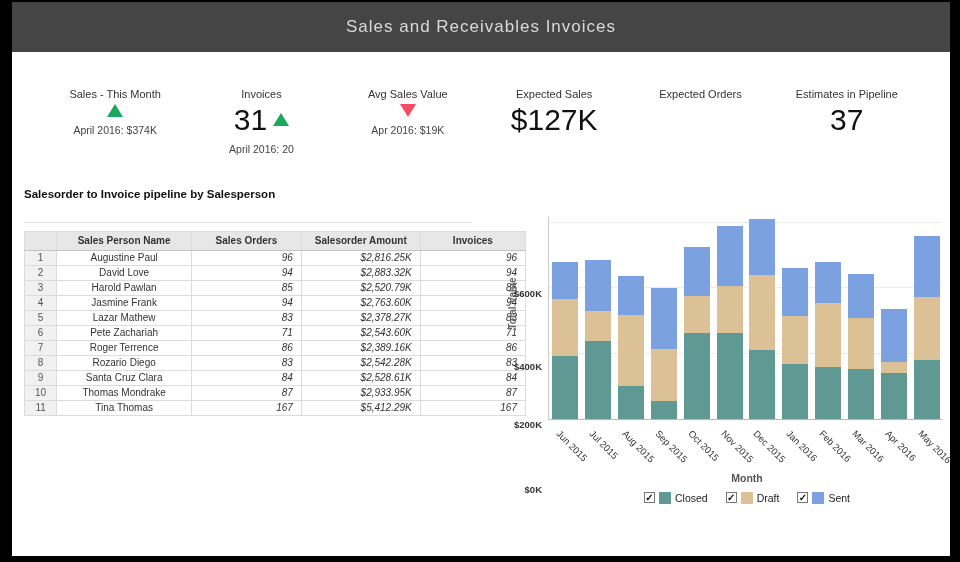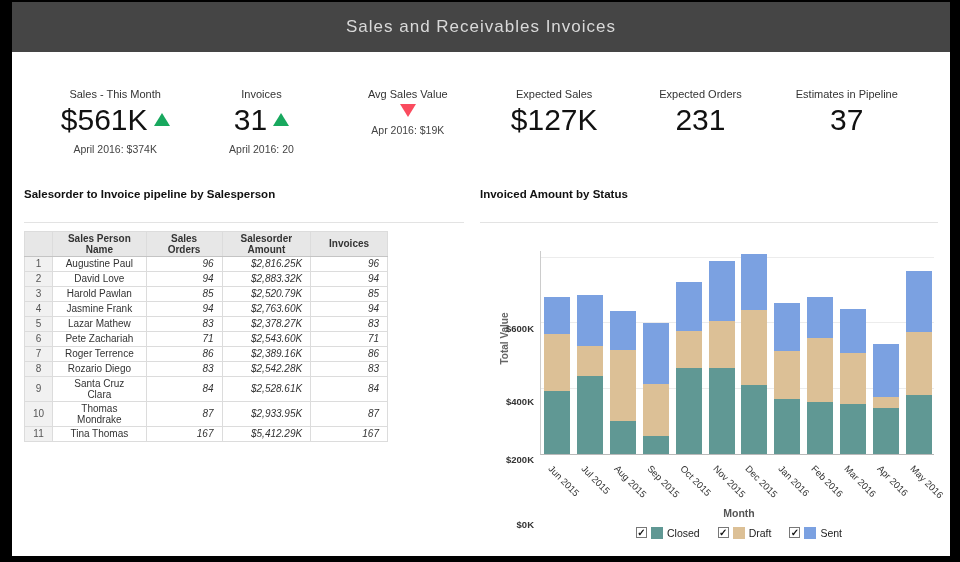--- a/index.html
+++ b/index.html
@@ -22,21 +22,21 @@
   .tri-down { border-left:8px solid transparent; border-right:8px solid transparent; border-top:13px solid #fa4b5e; }
   .kpi-sub { font-size:10.5px; color:#444; margin-top:7px; min-height:13px; }
 
   
   .panels { display:flex; padding:0 12px; margin-top:32px; }
   .panel-title { font-size:11.5px; font-weight:bold; color:#111; padding-bottom:22px; border-bottom:1px solid #e3e3e3; }
   .left-panel { width:448px; margin-right:16px; }
   .right-panel { flex:1; }
 
   
-  table.pipe { border-collapse:collapse; margin-top:8px; width:364px; font-size:10px; color:#333;
+  table.pipe { border-collapse:collapse; margin-top:8px; width:502px; font-size:10px; color:#333;
     border:1px solid #c9c9c9; }
   table.pipe th, table.pipe td { border:1px solid #dcdcdc; height:15px; padding:1px 8px; }
   table.pipe thead th { background:#e7e7e7; font-weight:bold; text-align:center; height:19px; border-bottom:1px solid #c4c4c4; }
   td.idx, th.idx { background:#f1f1f1; color:#555; text-align:center; width:22px; padding:1px 3px; }
   td.name { width:118px; text-align:center; }
   td.num { text-align:right;font-style:italic; }
   col.c-orders { width:96px; } col.c-amt { width:104px; } col.c-inv { width:92px; }
   tr.summary td { font-weight:bold; border-top:1px dashed #b3b3b3; }
   tr.summary td.idx { background:#f1f1f1; }
 
@@ -70,21 +70,20 @@
   <div class="card">
 
     <div class="hdr">
       <div class="hdr-title">Sales and Receivables Invoices</div>
     </div>
 
     <div class="kpi-row">
         <div class="kpi">
           <div class="kpi-label">Sales - This Month</div>
           <div class="kpi-valrow">
-            <span class="kpi-value">$561K</span>
             <span class="tri tri-up"></span>
           </div>
           <div class="kpi-sub">April 2016: $374K</div>
         </div>
         <div class="kpi">
           <div class="kpi-label">Invoices</div>
           <div class="kpi-valrow">
             <span class="kpi-value">31</span>
             <span class="tri tri-up"></span>
           </div>
@@ -99,23 +98,20 @@
         </div>
         <div class="kpi">
           <div class="kpi-label">Expected Sales</div>
           <div class="kpi-valrow">
             <span class="kpi-value">$127K</span>
           </div>
           <div class="kpi-sub"></div>
         </div>
         <div class="kpi">
           <div class="kpi-label">Expected Orders</div>
-          <div class="kpi-valrow">
-            <span class="kpi-value">231</span>
-          </div>
           <div class="kpi-sub"></div>
         </div>
         <div class="kpi">
           <div class="kpi-label">Estimates in Pipeline</div>
           <div class="kpi-valrow">
             <span class="kpi-value">37</span>
           </div>
           <div class="kpi-sub"></div>
         </div>
       </div>
@@ -217,21 +213,20 @@
                 <td class="name">Tina Thomas</td>
                 <td class="num">167</td>
                 <td class="num">$5,412.29K</td>
                 <td class="num">167</td>
               </tr>
             </tbody>
         </table>
       </div>
 
       <div class="right-panel">
-        <div class="panel-title">Invoiced Amount by Status</div>
         <div class="chart-wrap">
           <div class="y-title-col">
             <div class="y-title">Total Value</div>
           </div>
           <div class="tick-col">
               <div class="y-tick" style="bottom: 9px; margin-left: 44px;">$0K</div>
               <div class="y-tick" style="bottom: 74px;">$200K</div>
               <div class="y-tick" style="bottom: 132px;">$400K</div>
               <div class="y-tick" style="bottom: 205px;">$600K</div>
             </div>

